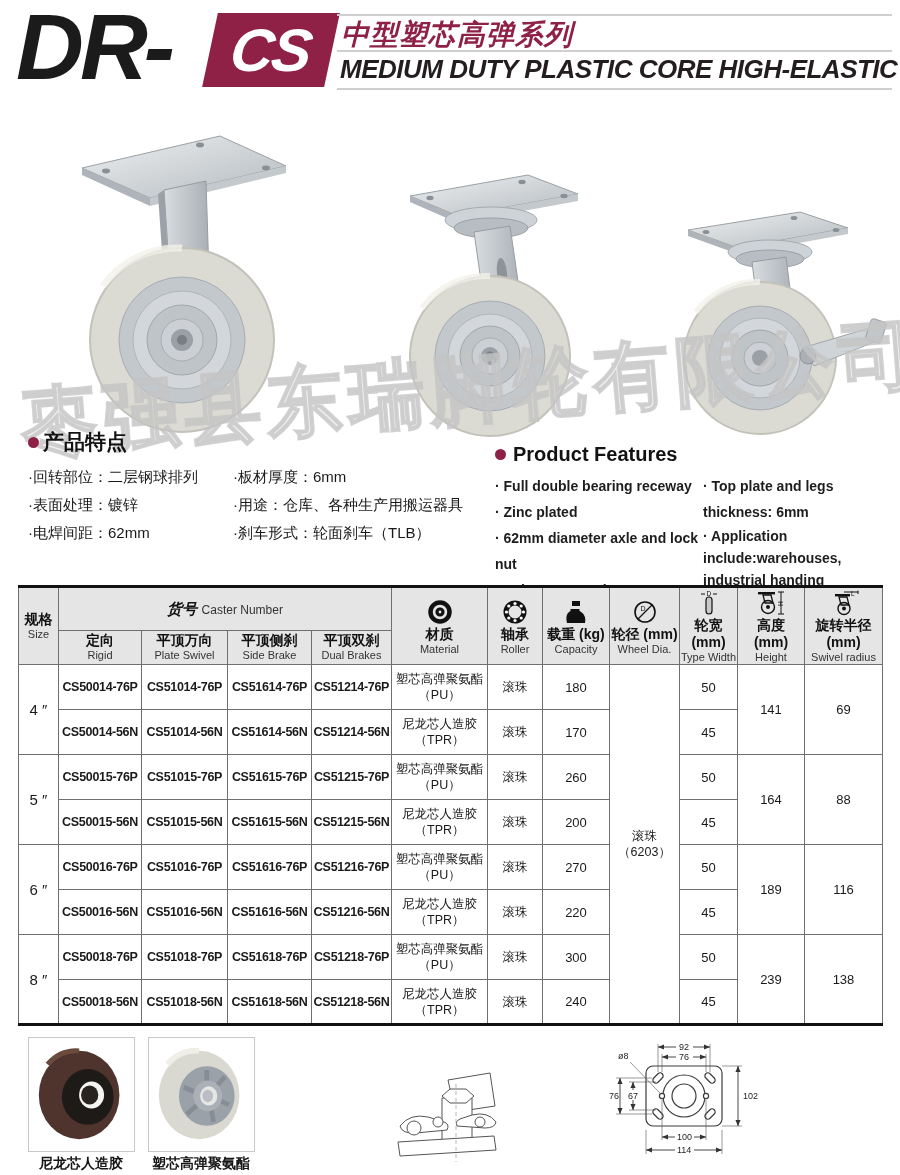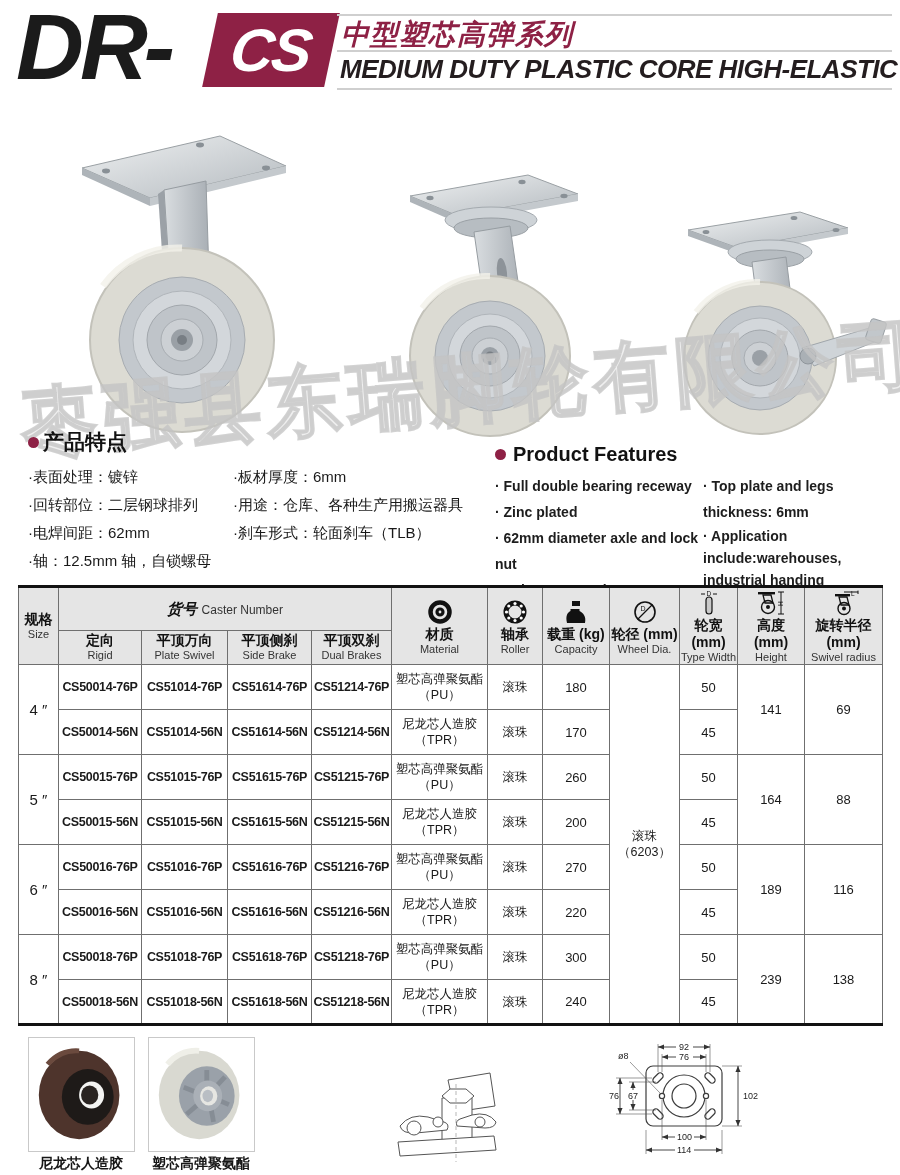--- a/index.html
+++ b/index.html
@@ -157,24 +157,23 @@
     <div class="watermark">枣强县东瑞脚轮有限公司</div>
   </div>
 
   <div class="feat feat-cn" style="left:28px;top:428px;width:445px">
     <div class="feat-title">
       <span class="disc"></span>
       <span>产品特点</span>
     </div>
     <div class="feat-cols">
       <ul style="width:205px">
+        <li>·回转部位：二层钢球排列</li>
         <li>·表面处理：镀锌</li>
-        <li>·回转部位：二层钢球排列</li>
         <li>·电焊间距：62mm</li>
-        <li>·轴：12.5mm 轴，自锁螺母</li>
       </ul>
       <ul style="width:240px">
         <li>·板材厚度：6mm</li>
         <li>·用途：仓库、各种生产用搬运器具</li>
         <li>·刹车形式：轮面刹车（TLB）</li>
       </ul>
     </div>
   </div>
 
   <div class="feat feat-en" style="left:495px;top:443px;width:400px">

